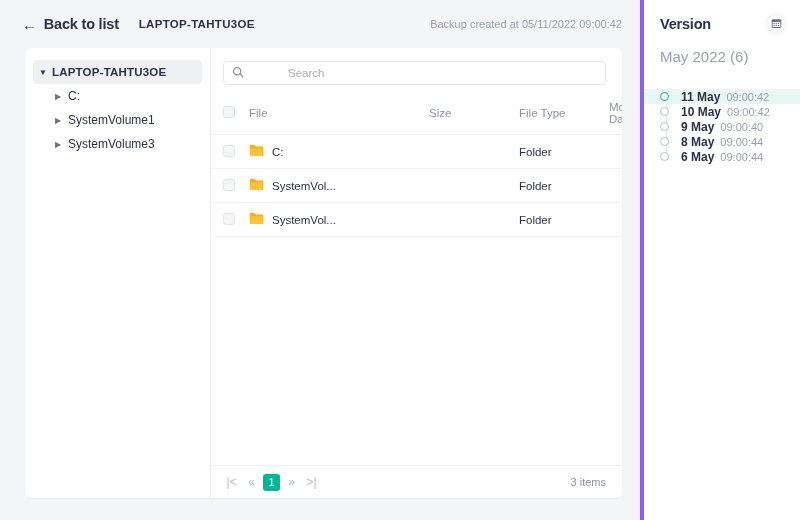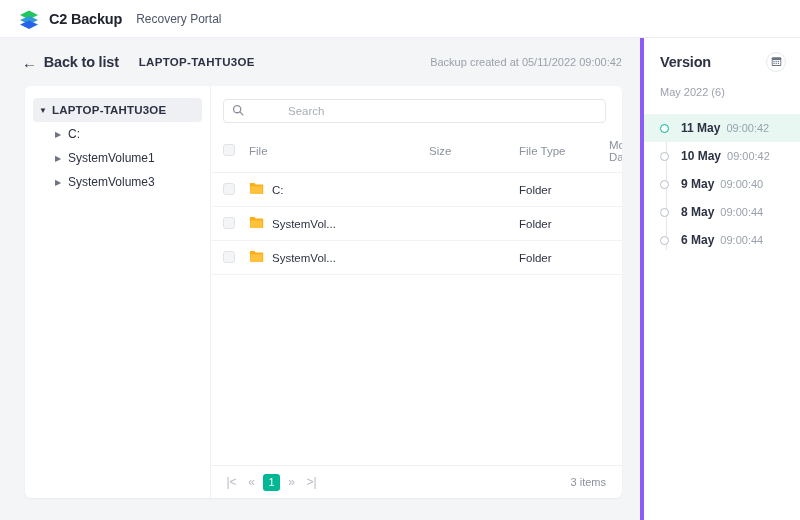--- a/index.html
+++ b/index.html
@@ -165,58 +165,45 @@
     padding: 0 14px 0 16px;
   }
   .version-title { font-size: 14.5px; font-weight: bold; color: #2c3243; letter-spacing: -0.2px; }
   .cal-btn {
     margin-left: auto;
     width: 20px; height: 20px; border-radius: 50%;
     border: 1px solid #e7e9ed;
     display: flex; align-items: center; justify-content: center;
     cursor: pointer; background: #fff;
   }
-  .month-label { font-size: 11px; color: #9aa0ad; padding: 0 0 16px 16px; }
+  .month-label { font-size: 15px; color: #9aa0ad; padding: 0 0 24px 16px; }
   .timeline { position: relative; padding-bottom: 8px; }
   .tl-line {
     position: absolute; left: 22px; top: 4px; bottom: 12px;
     width: 1px; background: #e2e5ea;
   }
   .ver-item {
     position: relative; display: flex; align-items: center;
-    height: 28px; padding-left: 16px; cursor: pointer;
+    height: 15px; padding-left: 16px; cursor: pointer;
   }
   .ver-item.selected { background: #e8f7f2; }
   .dot {
     width: 9px; height: 9px; border-radius: 50%;
     border: 1.5px solid #b9bfc9; background: #ffffff;
     margin-right: 12px; flex: 0 0 auto; position: relative; z-index: 1;
   }
   .ver-item.selected .dot { border-color: #00b894; }
   .ver-date { font-size: 12px; font-weight: bold; color: #2c3243; margin-right: 6px; }
   .ver-time { font-size: 11px; color: #9aa0ad; }
 </style>
 </head>
 <body>
 
 <div class="app">
 
-  <div class="header">
-    <div class="logo-wrap">
-      <span class="logo-icon">
-        <svg width="22" height="22" viewBox="0 0 22 22">
-          <polygon points="11,2.5 20,7 11,11.5 2,7" fill="#22c55e"></polygon>
-          <polygon points="11,8 20,12 11,16.5 2,12" fill="#2f9ad6"></polygon>
-          <polygon points="11,12.5 20,16.5 11,21 2,16.5" fill="#2563eb"></polygon>
-        </svg>
-      </span>
-      <span class="brand">C2 Backup</span>
-      <span class="brand-sub">Recovery Portal</span>
-    </div>
-  </div>
 
   <div class="body">
 
     <div class="left-region">
 
       <div class="subbar">
         <div class="back-btn">
           <span class="back-arrow">←</span>
           <span>Back to list</span>
         </div>

